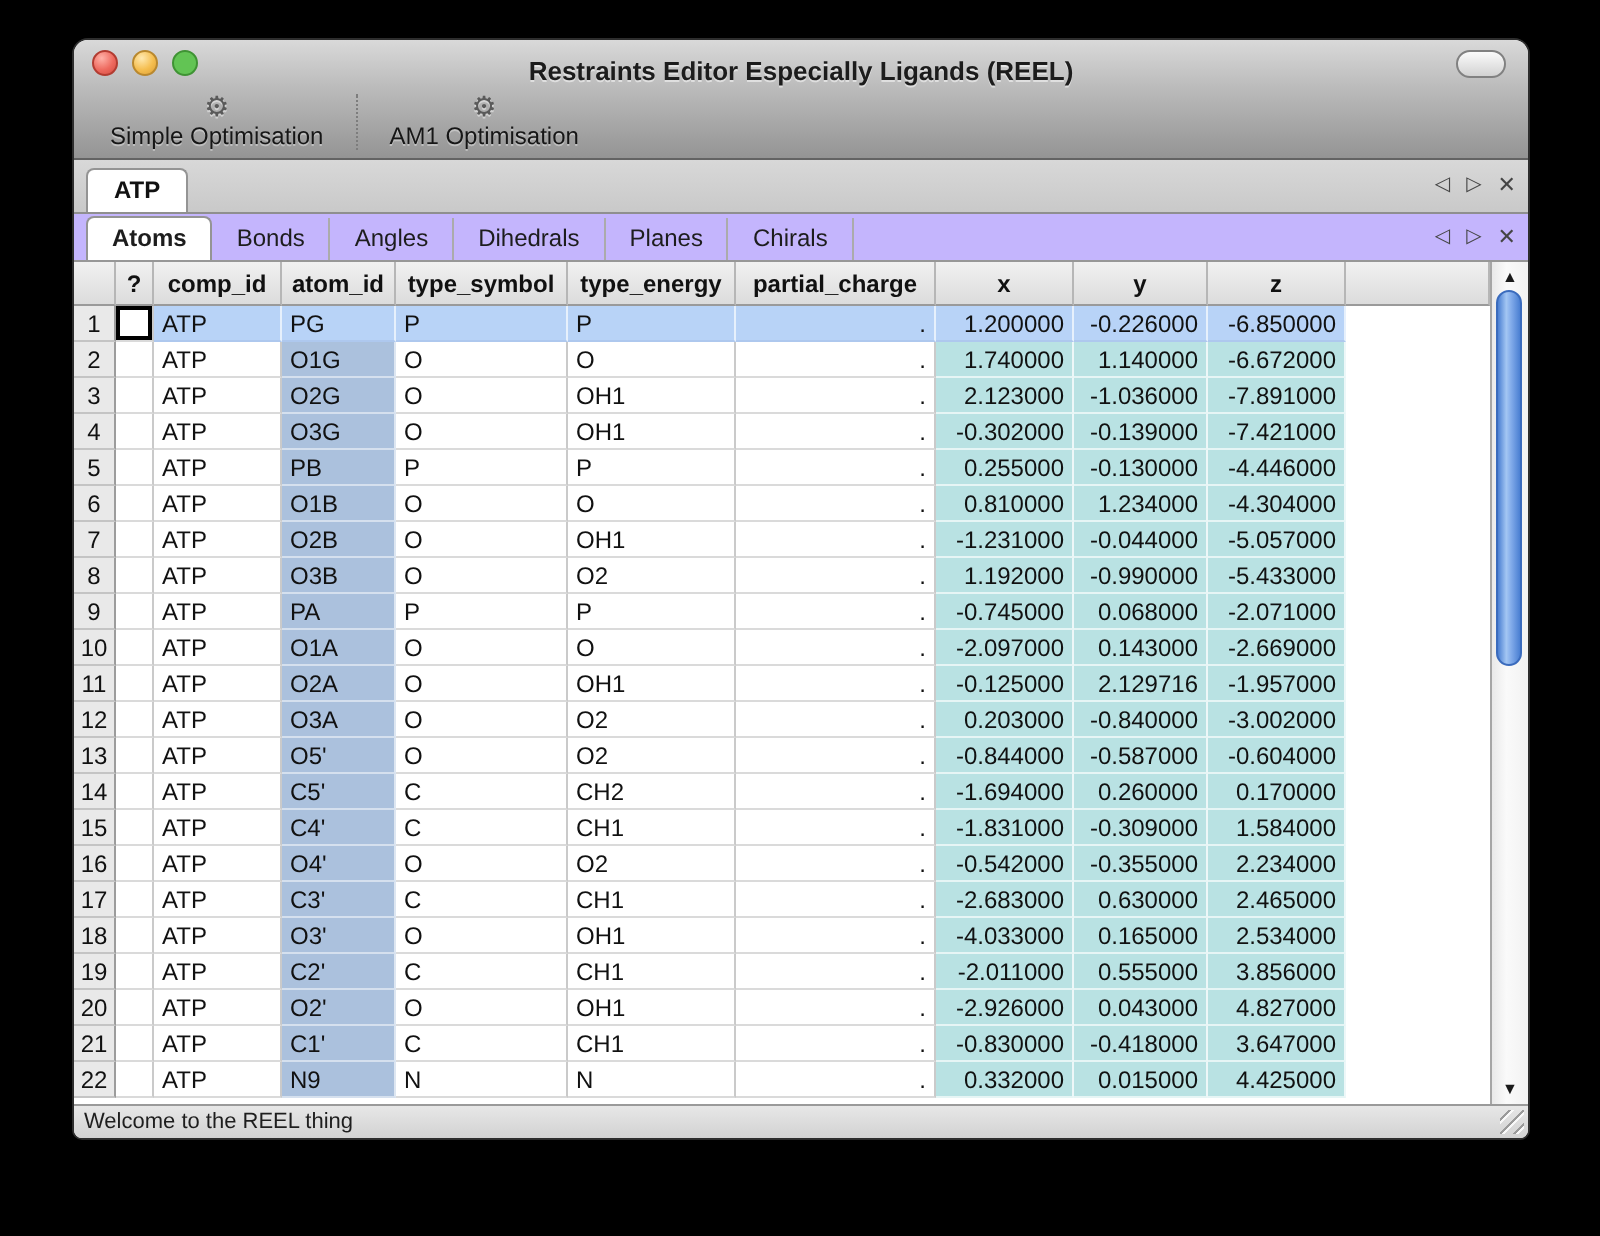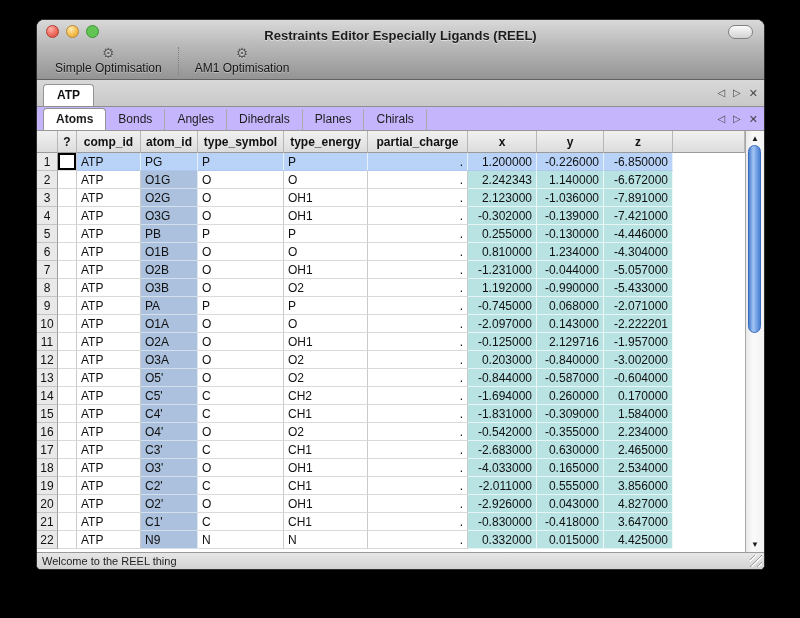--- a/index.html
+++ b/index.html
@@ -163,21 +163,21 @@
             <div class="cell cfill blank"></div>
           </div>
           <div class="trow">
             <div class="cell rowhdr c0">2</div>
             <div class="cell c1"></div>
             <div class="cell c2 left">ATP</div>
             <div class="cell c3 left atom">O1G</div>
             <div class="cell c4 left">O</div>
             <div class="cell c5 left">O</div>
             <div class="cell c6 right">.</div>
-            <div class="cell c7 right num">2.242343</div>
+            <div class="cell c7 right num">1.740000</div>
             <div class="cell c8 right num">1.140000</div>
             <div class="cell c9 right num">-6.672000</div>
             <div class="cell cfill blank"></div>
           </div>
           <div class="trow">
             <div class="cell rowhdr c0">3</div>
             <div class="cell c1"></div>
             <div class="cell c2 left">ATP</div>
             <div class="cell c3 left atom">O2G</div>
             <div class="cell c4 left">O</div>
@@ -269,21 +269,21 @@
           <div class="trow">
             <div class="cell rowhdr c0">10</div>
             <div class="cell c1"></div>
             <div class="cell c2 left">ATP</div>
             <div class="cell c3 left atom">O1A</div>
             <div class="cell c4 left">O</div>
             <div class="cell c5 left">O</div>
             <div class="cell c6 right">.</div>
             <div class="cell c7 right num">-2.097000</div>
             <div class="cell c8 right num">0.143000</div>
-            <div class="cell c9 right num">-2.222201</div>
+            <div class="cell c9 right num">-2.669000</div>
             <div class="cell cfill blank"></div>
           </div>
           <div class="trow">
             <div class="cell rowhdr c0">11</div>
             <div class="cell c1"></div>
             <div class="cell c2 left">ATP</div>
             <div class="cell c3 left atom">O2A</div>
             <div class="cell c4 left">O</div>
             <div class="cell c5 left">OH1</div>
             <div class="cell c6 right">.</div>

